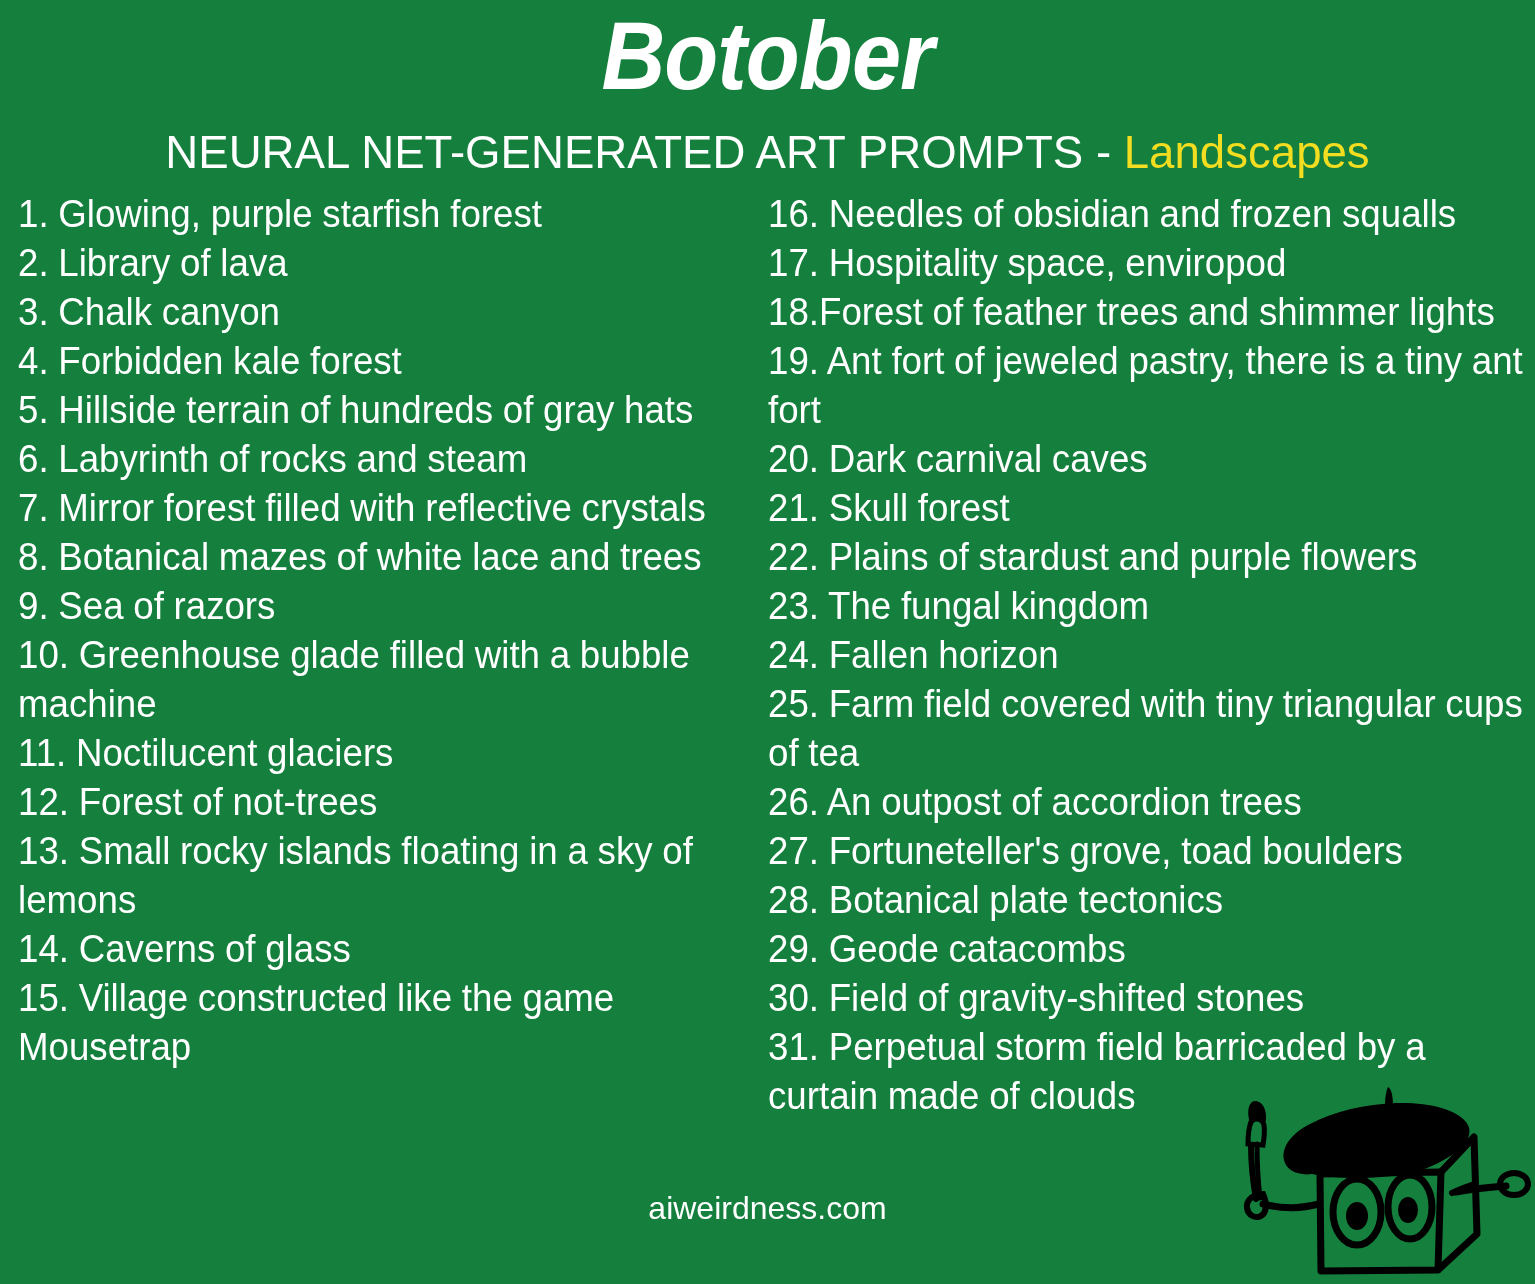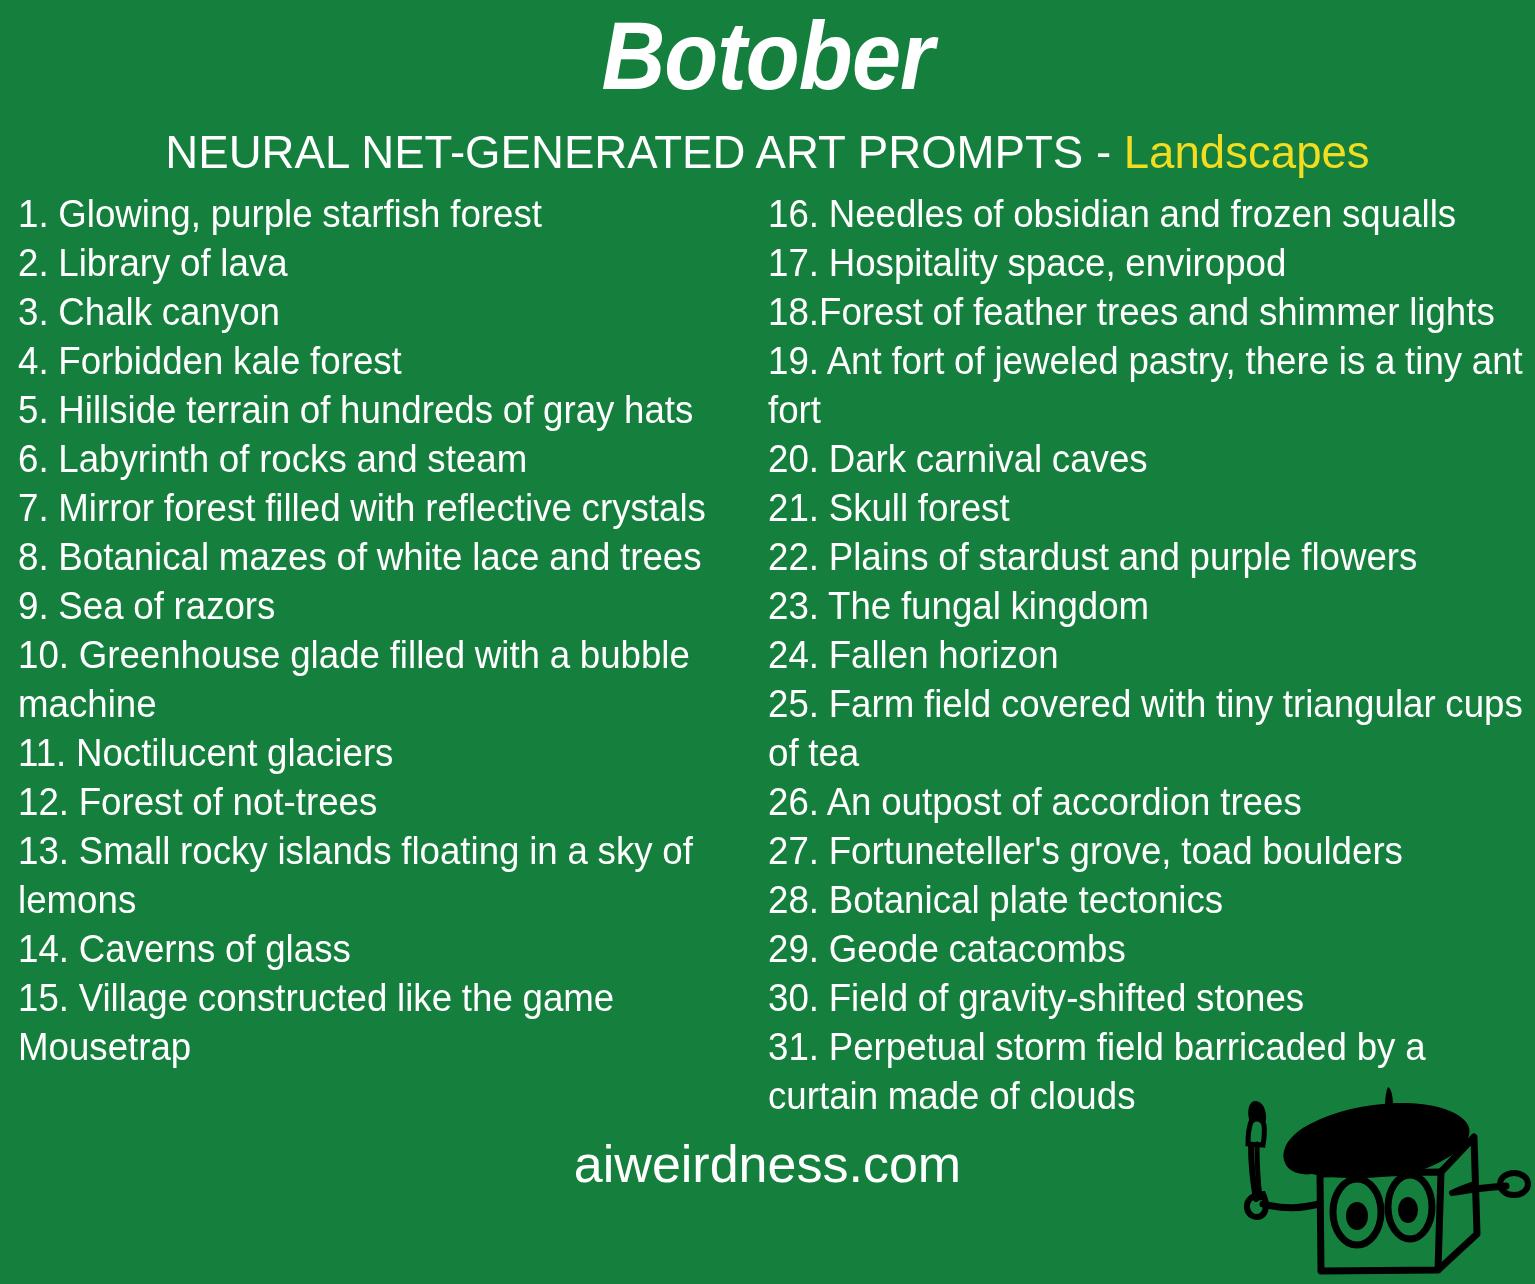--- a/index.html
+++ b/index.html
@@ -92,22 +92,22 @@
 
   
   .footer {
     position: absolute;
     left: 0;
     width: 1535px;
     text-align: center;
     color: #ffffff;
   }
   .footer-site {
-    top: 1138px;
-    font-size: 52px;
+    top: 1192px;
+    font-size: 32px;
     line-height: 1;
   }
   .footer-credit {
     top: 1198px;
     font-size: 50px;
     line-height: 1;
   }
 
   
   .mascot {

